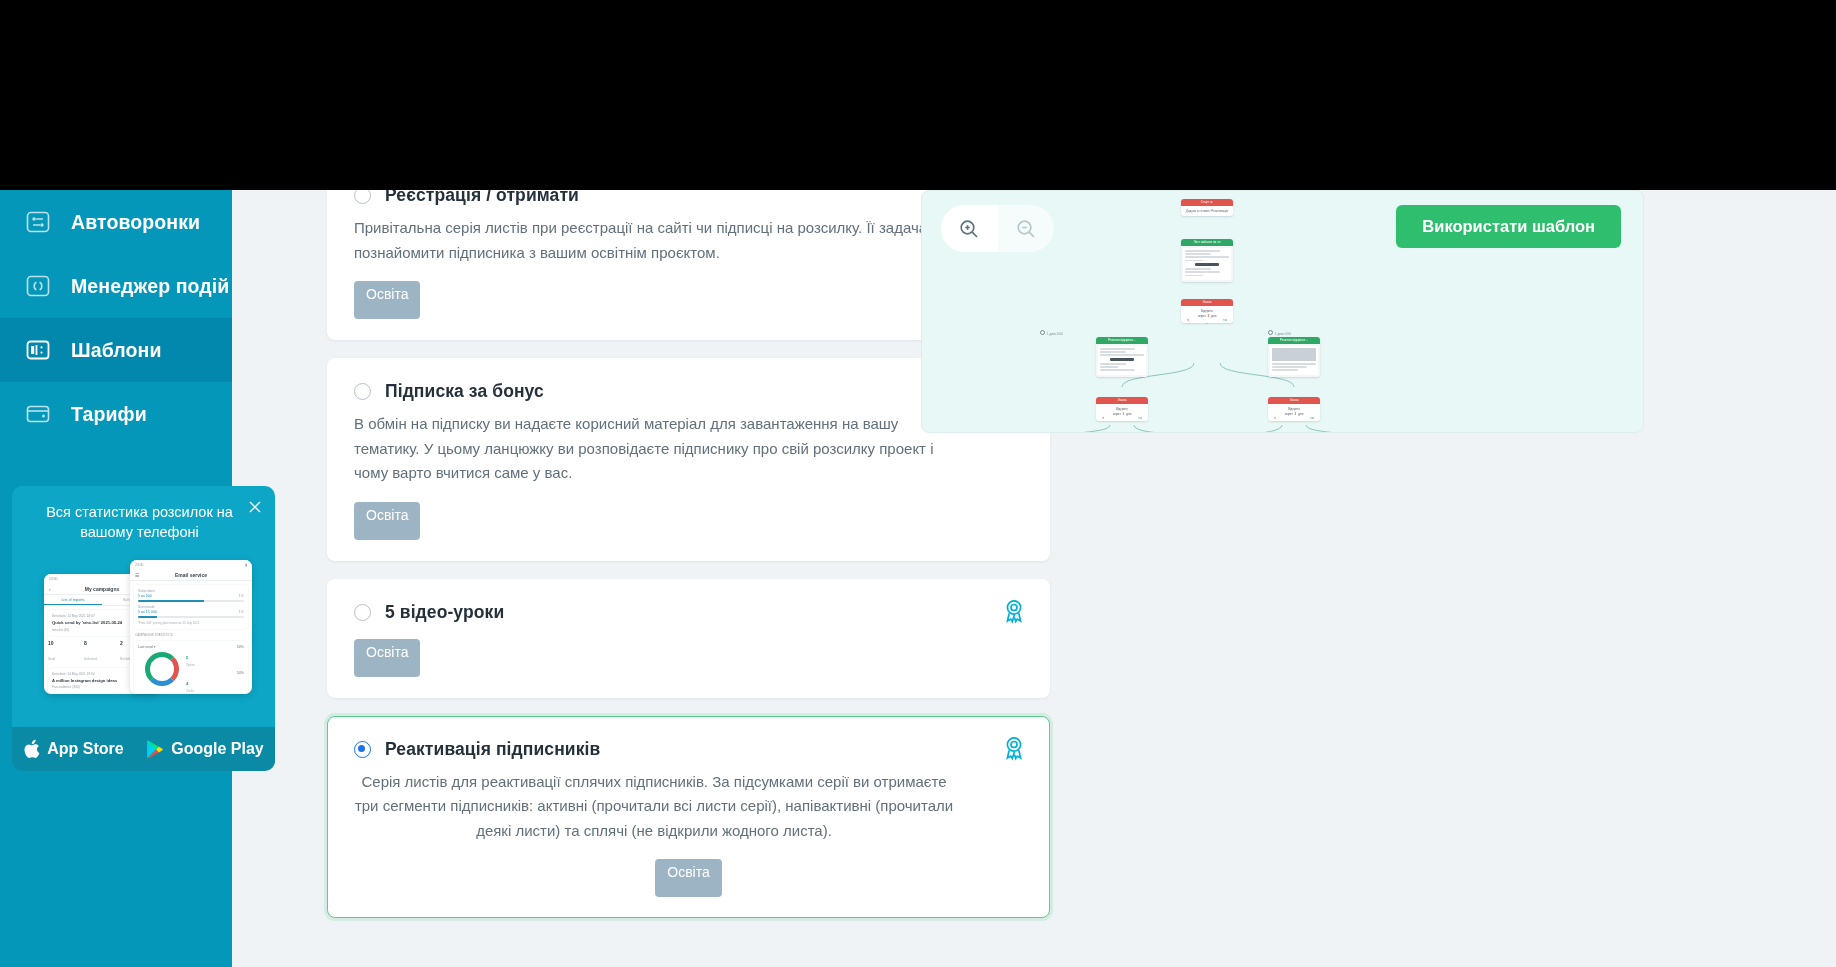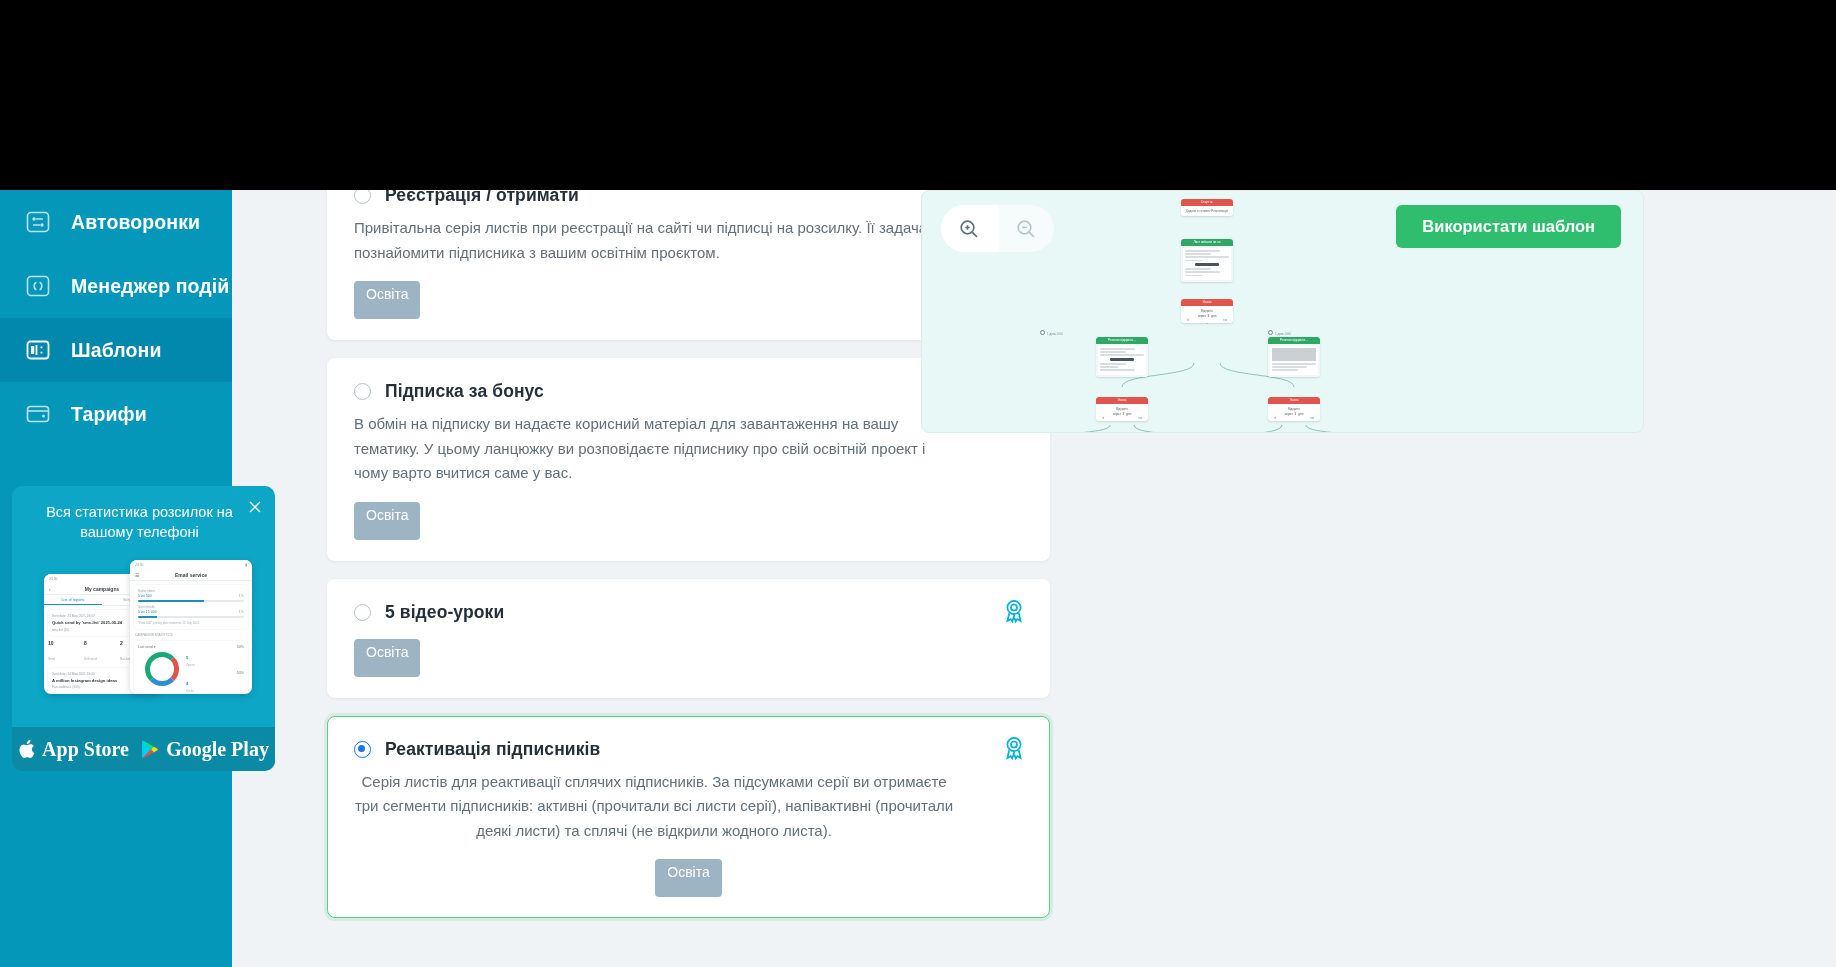--- a/index.html
+++ b/index.html
@@ -140,23 +140,22 @@
 
   #promo-stores {
     position: absolute;
     left: 0; bottom: 0;
     width: 100%; height: 44px;
     background: rgba(0,0,0,.17);
     display: flex; align-items: center; justify-content: space-around;
   }
   .store {
     display: flex; align-items: center; gap: 7px;
-    color: #ffffff; font-size: 20px; font-weight: bold;
+    color: #ffffff; font-size: 16px; font-weight: bold;
     cursor: pointer;
-    font-family: Liberation Serif, serif;
   }
 
   
   #main {
     position: absolute;
     left: 287px; top: 0;
     width: 1549px; height: 777px;
   }
 
   #cards {
@@ -516,21 +515,21 @@
       <article class="card">
         <div class="card-head">
           <span class="radio"></span>
           <span class="card-title">Підписка за бонус</span>
         </div>
         <svg class="award" viewBox="0 0 26 26" fill="none" stroke="#00b0d7" stroke-width="1.7">
           <circle cx="13" cy="9.5" r="6.6"></circle>
             <circle cx="13" cy="9.5" r="3"></circle>
           <path d="M8.2 15.3 6.4 23l3.3-1.9 1.6 2.4 2.1-6.7M17.8 15.3 19.6 23l-3.3-1.9-1.6 2.4-1.2-3.7"></path>
         </svg>
-        <p class="card-desc">В обмін на підписку ви надаєте корисний матеріал для завантаження на вашу тематику. У цьому ланцюжку ви розповідаєте підписнику про свій освітній проект і чому варто вчитися саме у вас.</p>
+        <p class="card-desc">В обмін на підписку ви надаєте корисний матеріал для завантаження на вашу тематику. У цьому ланцюжку ви розповідаєте підписнику про свій розсилку проект і чому варто вчитися саме у вас.</p>
         <span class="tag">Освіта</span>
       </article>
 
       <article class="card">
         <div class="card-head">
           <span class="radio"></span>
           <span class="card-title">5 відео-уроки</span>
         </div>
         <svg class="award" viewBox="0 0 26 26" fill="none" stroke="#00b0d7" stroke-width="1.7">
           <circle cx="13" cy="9.5" r="6.6"></circle>

